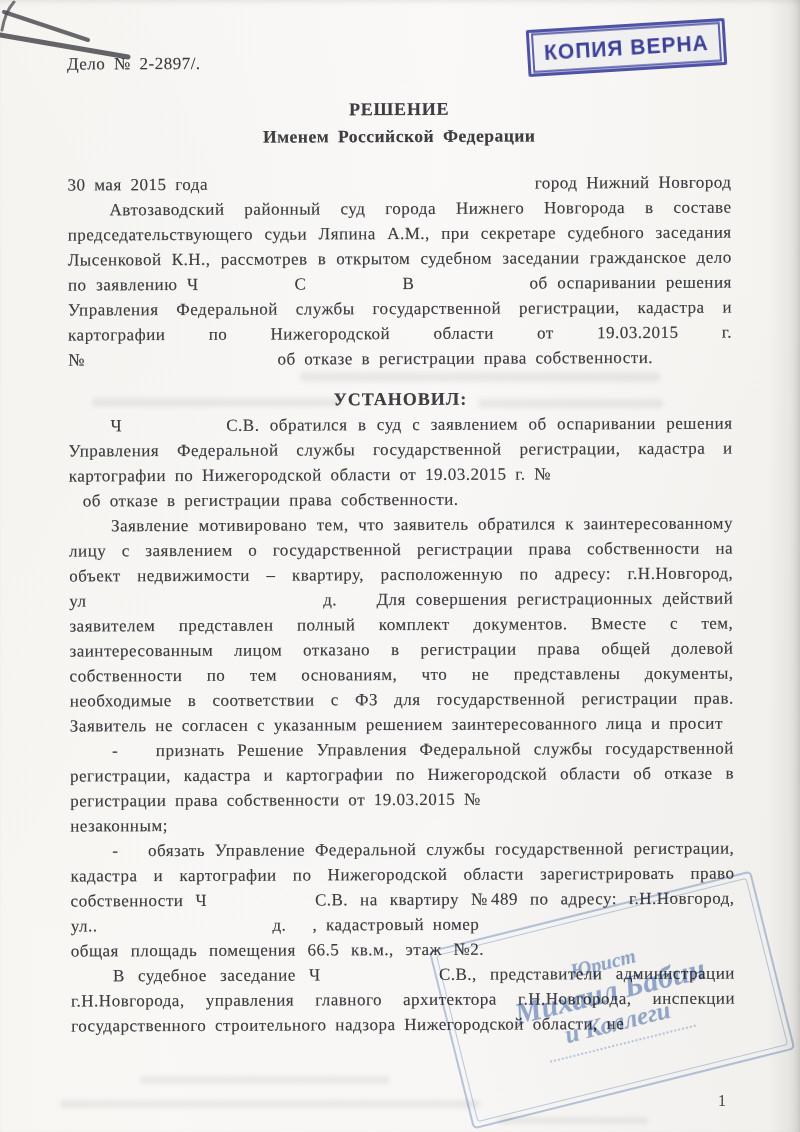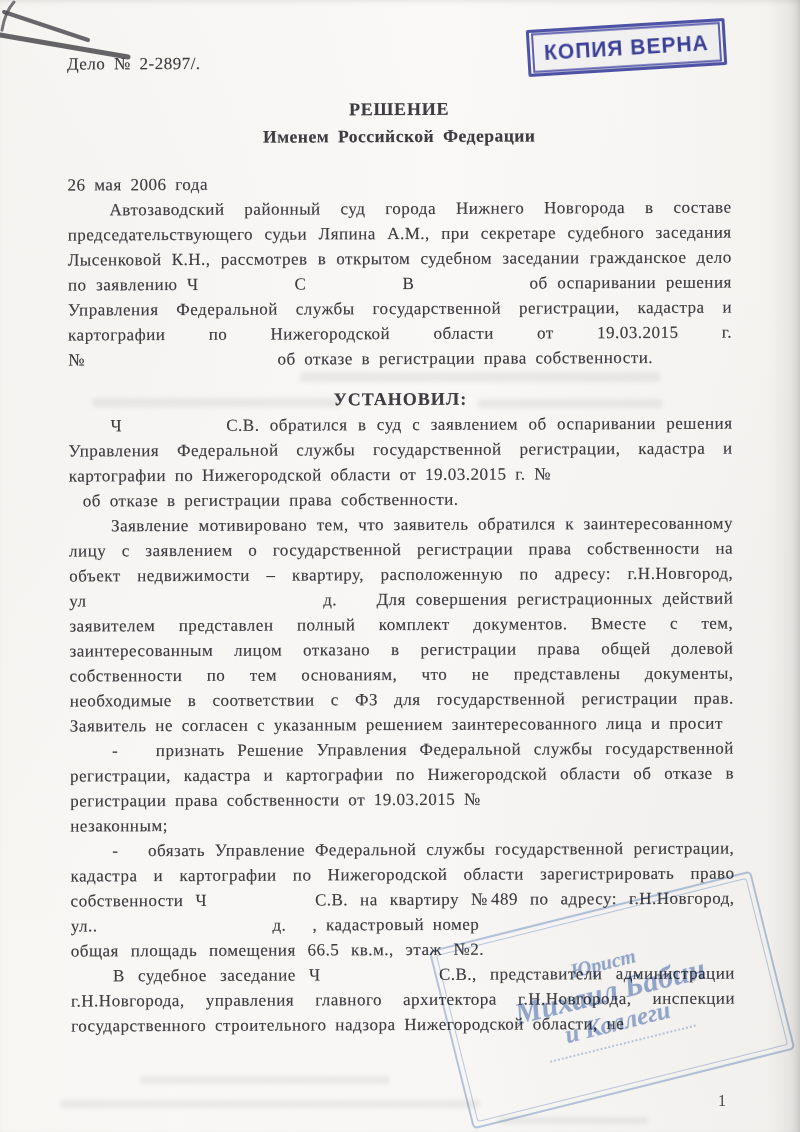--- a/index.html
+++ b/index.html
@@ -102,21 +102,22 @@
   </div>
 
   <div class="content">
 
     <p class="case-number">Дело № 2-2897/.</p>
 
     <h1 class="doc-title">РЕШЕНИЕ</h1>
     <h2 class="doc-subtitle">Именем Российской Федерации</h2>
 
     <div class="dateline">
-      <span>26 мая 2006 года</span>
+      <span>30 мая 2015 года</span>
+      <span>город Нижний Новгород</span>
     </div>
 
     <p class="para indent mt1">Автозаводский районный суд города Нижнего Новгорода в составе председательствующего судьи Ляпина А.М., при секретаре судебного заседания Лысенковой К.Н., рассмотрев в открытом судебном заседании гражданское дело по заявлению Ч&nbsp;&nbsp;&nbsp;&nbsp;&nbsp;&nbsp;&nbsp;&nbsp;&nbsp;&nbsp;С&nbsp;&nbsp;&nbsp;&nbsp;&nbsp;&nbsp;&nbsp;&nbsp;&nbsp;&nbsp;В&nbsp;&nbsp;&nbsp;&nbsp;&nbsp;&nbsp;&nbsp;&nbsp;&nbsp;&nbsp;&nbsp;&nbsp;об оспаривании решения Управления Федеральной службы государственной регистрации, кадастра и картографии по Нижегородской области от 19.03.2015 г. №&nbsp;&nbsp;&nbsp;&nbsp;&nbsp;&nbsp;&nbsp;&nbsp;&nbsp;&nbsp;&nbsp;&nbsp;&nbsp;&nbsp;&nbsp;&nbsp;&nbsp;&nbsp;&nbsp;&nbsp;&nbsp;&nbsp;об отказе в регистрации права собственности.</p>
 
     <h3 class="section-heading">УСТАНОВИЛ:</h3>
 
     <p class="para indent mt1">Ч&nbsp;&nbsp;&nbsp;&nbsp;&nbsp;&nbsp;&nbsp;&nbsp;&nbsp;&nbsp;С.В. обратился в суд с заявлением об оспаривании решения Управления Федеральной службы государственной регистрации, кадастра и картографии по Нижегородской области от 19.03.2015 г. №</p>
     <p class="para hang">об отказе в регистрации права собственности.</p>
 
     <p class="para indent">Заявление мотивировано тем, что заявитель обратился к заинтересованному лицу с заявлением о государственной регистрации права собственности на объект недвижимости – квартиру, расположенную по адресу: г.Н.Новгород, ул&nbsp;&nbsp;&nbsp;&nbsp;&nbsp;&nbsp;&nbsp;&nbsp;&nbsp;&nbsp;&nbsp;&nbsp;&nbsp;&nbsp;&nbsp;&nbsp;&nbsp;&nbsp;&nbsp;&nbsp;&nbsp;&nbsp;&nbsp;&nbsp;д.&nbsp;&nbsp;&nbsp;&nbsp;Для совершения регистрационных действий заявителем представлен полный комплект документов. Вместе с тем, заинтересованным лицом отказано в регистрации права общей долевой собственности по тем основаниям, что не представлены документы, необходимые в соответствии с ФЗ для государственной регистрации прав. Заявитель не согласен с указанным решением заинтересованного лица и просит</p>

